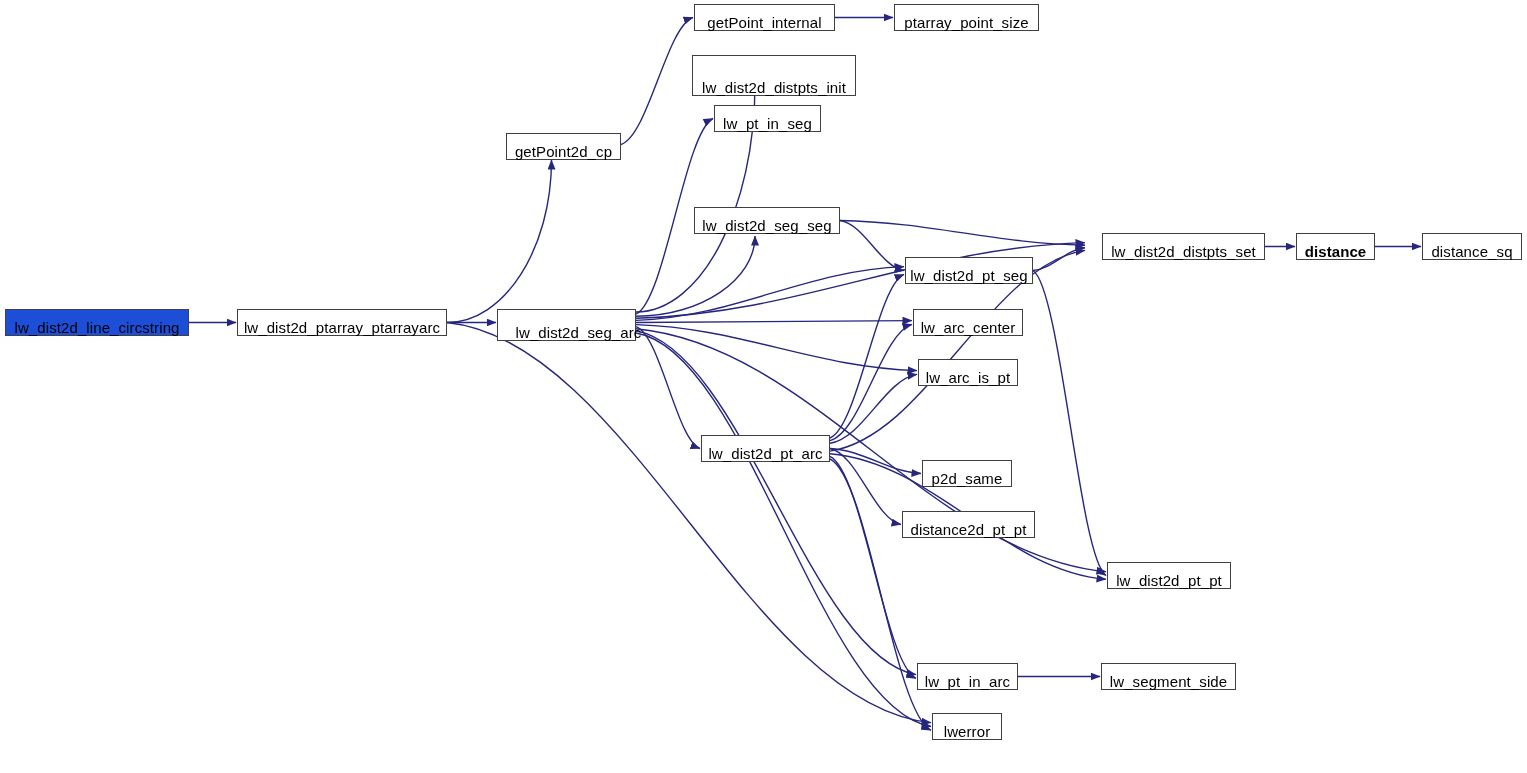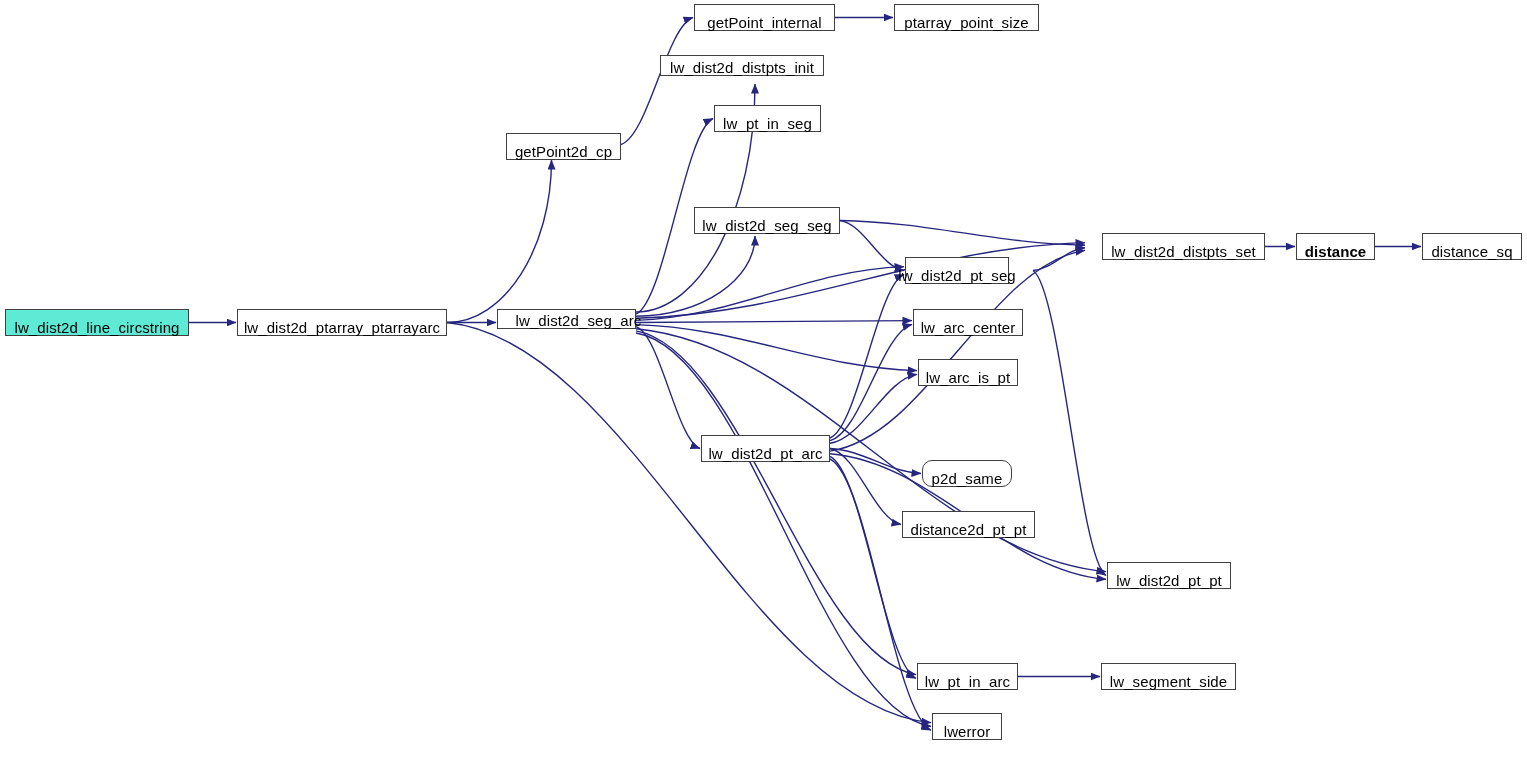--- a/index.html
+++ b/index.html
@@ -32,21 +32,21 @@
     font-size: 15px;
     line-height: 1;
     display: flex;
     align-items: flex-end;
     justify-content: center;
     white-space: nowrap;
     letter-spacing: 0.1px;
     z-index: 5;
   }
   .node.highlight {
-    background: #5eead4;
+    background: #1d4ed8;
   }
 </style>
 </head>
 <body>
 
 <div id="canvas">
 
   <svg id="edges" viewBox="0 0 1527 773" width="1527" height="773" xmlns="http://www.w3.org/2000/svg">
     <defs>
       <marker id="ah" markerWidth="10" markerHeight="8" refX="9.5" refY="4" orient="auto" markerUnits="userSpaceOnUse">
@@ -90,63 +90,63 @@
       </g>
   </svg>
 
   <div id="node-layer">
       <div class="node highlight" style="left: 5px; top: 309px; width: 184px; height: 27px;">
         <span>lw_dist2d_line_circstring</span>
       </div>
       <div class="node" style="left: 237px; top: 309px; width: 210px; height: 27px;">
         <span>lw_dist2d_ptarray_ptarrayarc</span>
       </div>
-      <div class="node" style="left: 497px; top: 309px; width: 139px; height: 20px; padding-left: 24px;">
+      <div class="node" style="left: 497px; top: 309px; width: 139px; height: 32px; padding-left: 24px;">
         <span>lw_dist2d_seg_arc</span>
       </div>
       <div class="node" style="left: 506px; top: 133px; width: 115px; height: 27px;">
         <span>getPoint2d_cp</span>
       </div>
       <div class="node" style="left: 694px; top: 4px; width: 141px; height: 27px;">
         <span>getPoint_internal</span>
       </div>
       <div class="node" style="left: 894px; top: 4px; width: 145px; height: 27px;">
         <span>ptarray_point_size</span>
       </div>
-      <div class="node" style="left: 660px; top: 55px; width: 164px; height: 21px;">
+      <div class="node" style="left: 692px; top: 55px; width: 164px; height: 41px;">
         <span>lw_dist2d_distpts_init</span>
       </div>
       <div class="node" style="left: 714px; top: 105px; width: 107px; height: 27px;">
         <span>lw_pt_in_seg</span>
       </div>
       <div class="node" style="left: 694px; top: 207px; width: 146px; height: 27px;">
         <span>lw_dist2d_seg_seg</span>
       </div>
       <div class="node" style="left: 1086px; top: 233px; width: 163px; height: 27px; margin-left: 16px;">
         <span>lw_dist2d_distpts_set</span>
       </div>
       <div class="node" style="left: 1296px; top: 233px; width: 79px; height: 27px; font-weight: bold;">
         <span>distance</span>
       </div>
       <div class="node" style="left: 1422px; top: 233px; width: 100px; height: 27px;">
         <span>distance_sq</span>
       </div>
-      <div class="node" style="left: 905px; top: 257px; width: 104px; height: 27px;">
+      <div class="node" style="left: 905px; top: 257px; width: 128px; height: 27px;">
         <span>lw_dist2d_pt_seg</span>
       </div>
       <div class="node" style="left: 913px; top: 309px; width: 110px; height: 27px;">
         <span>lw_arc_center</span>
       </div>
       <div class="node" style="left: 918px; top: 359px; width: 100px; height: 27px;">
         <span>lw_arc_is_pt</span>
       </div>
       <div class="node" style="left: 701px; top: 435px; width: 129px; height: 27px;">
         <span>lw_dist2d_pt_arc</span>
       </div>
-      <div class="node" style="left: 922px; top: 460px; width: 90px; height: 27px; border-radius: 10px;">
+      <div class="node" style="left: 922px; top: 460px; width: 90px; height: 27px;">
         <span>p2d_same</span>
       </div>
       <div class="node" style="left: 902px; top: 511px; width: 133px; height: 27px;">
         <span>distance2d_pt_pt</span>
       </div>
       <div class="node" style="left: 1107px; top: 562px; width: 124px; height: 27px;">
         <span>lw_dist2d_pt_pt</span>
       </div>
       <div class="node" style="left: 917px; top: 663px; width: 101px; height: 27px;">
         <span>lw_pt_in_arc</span>

